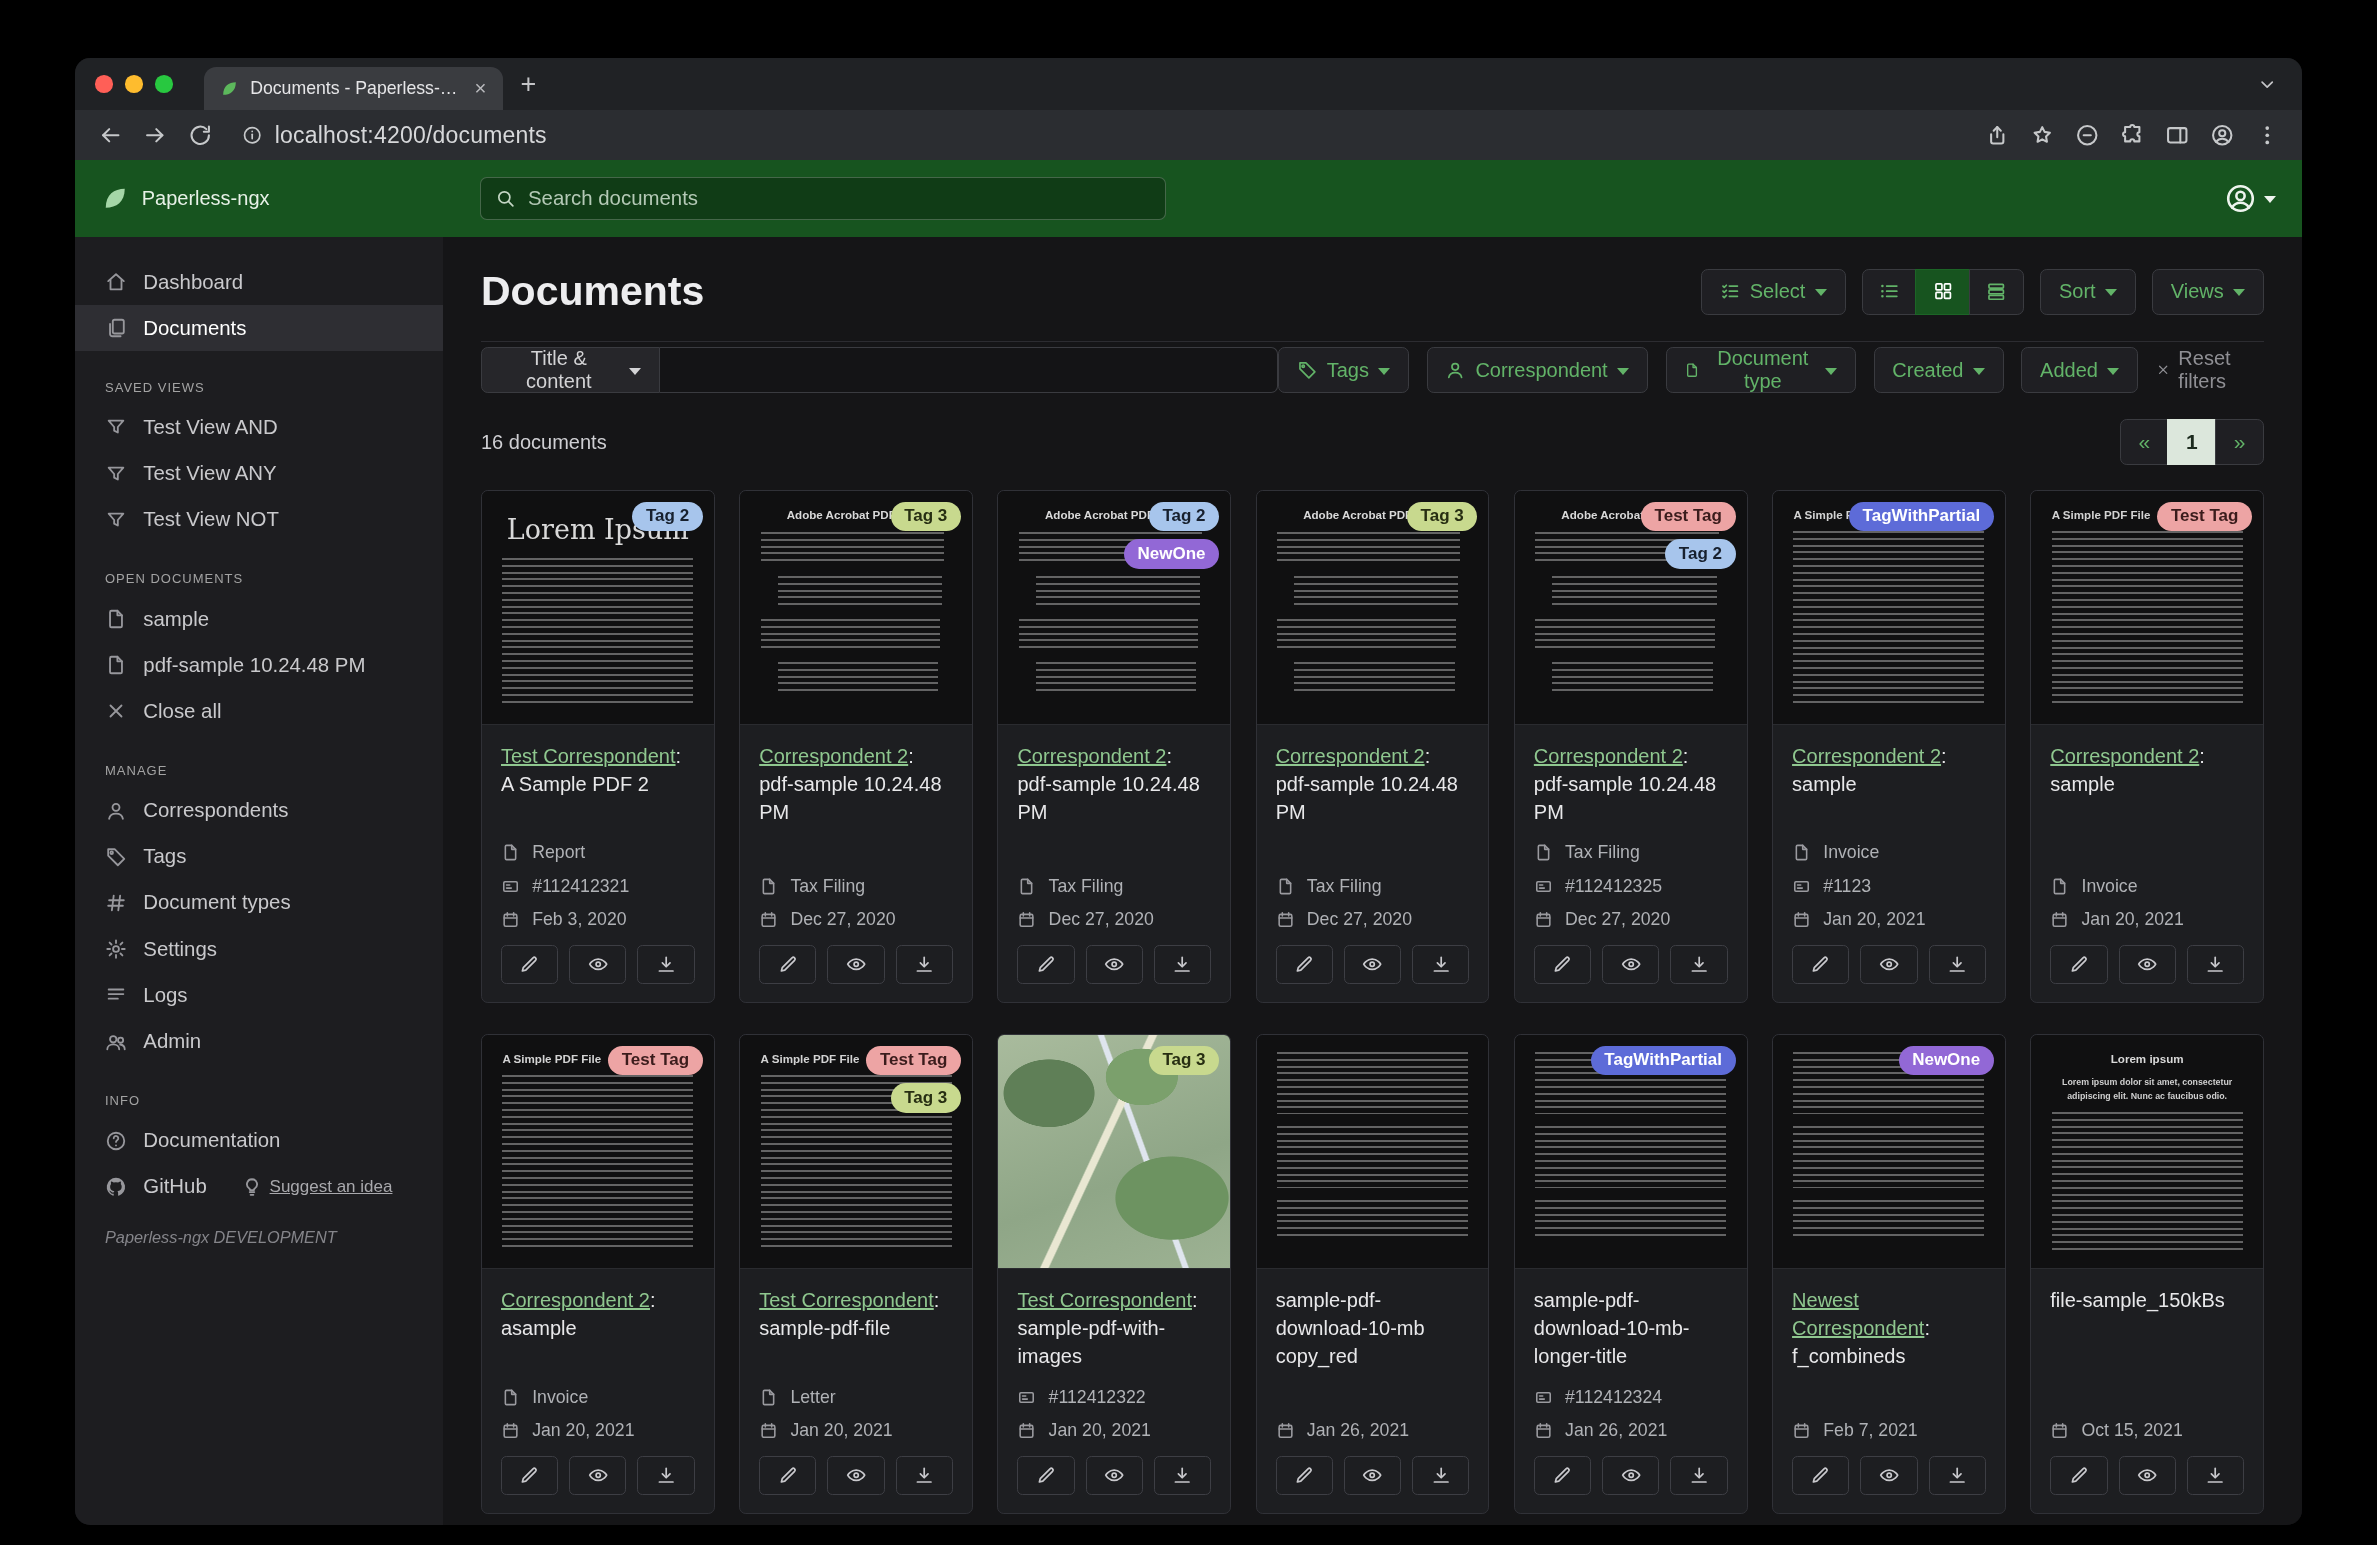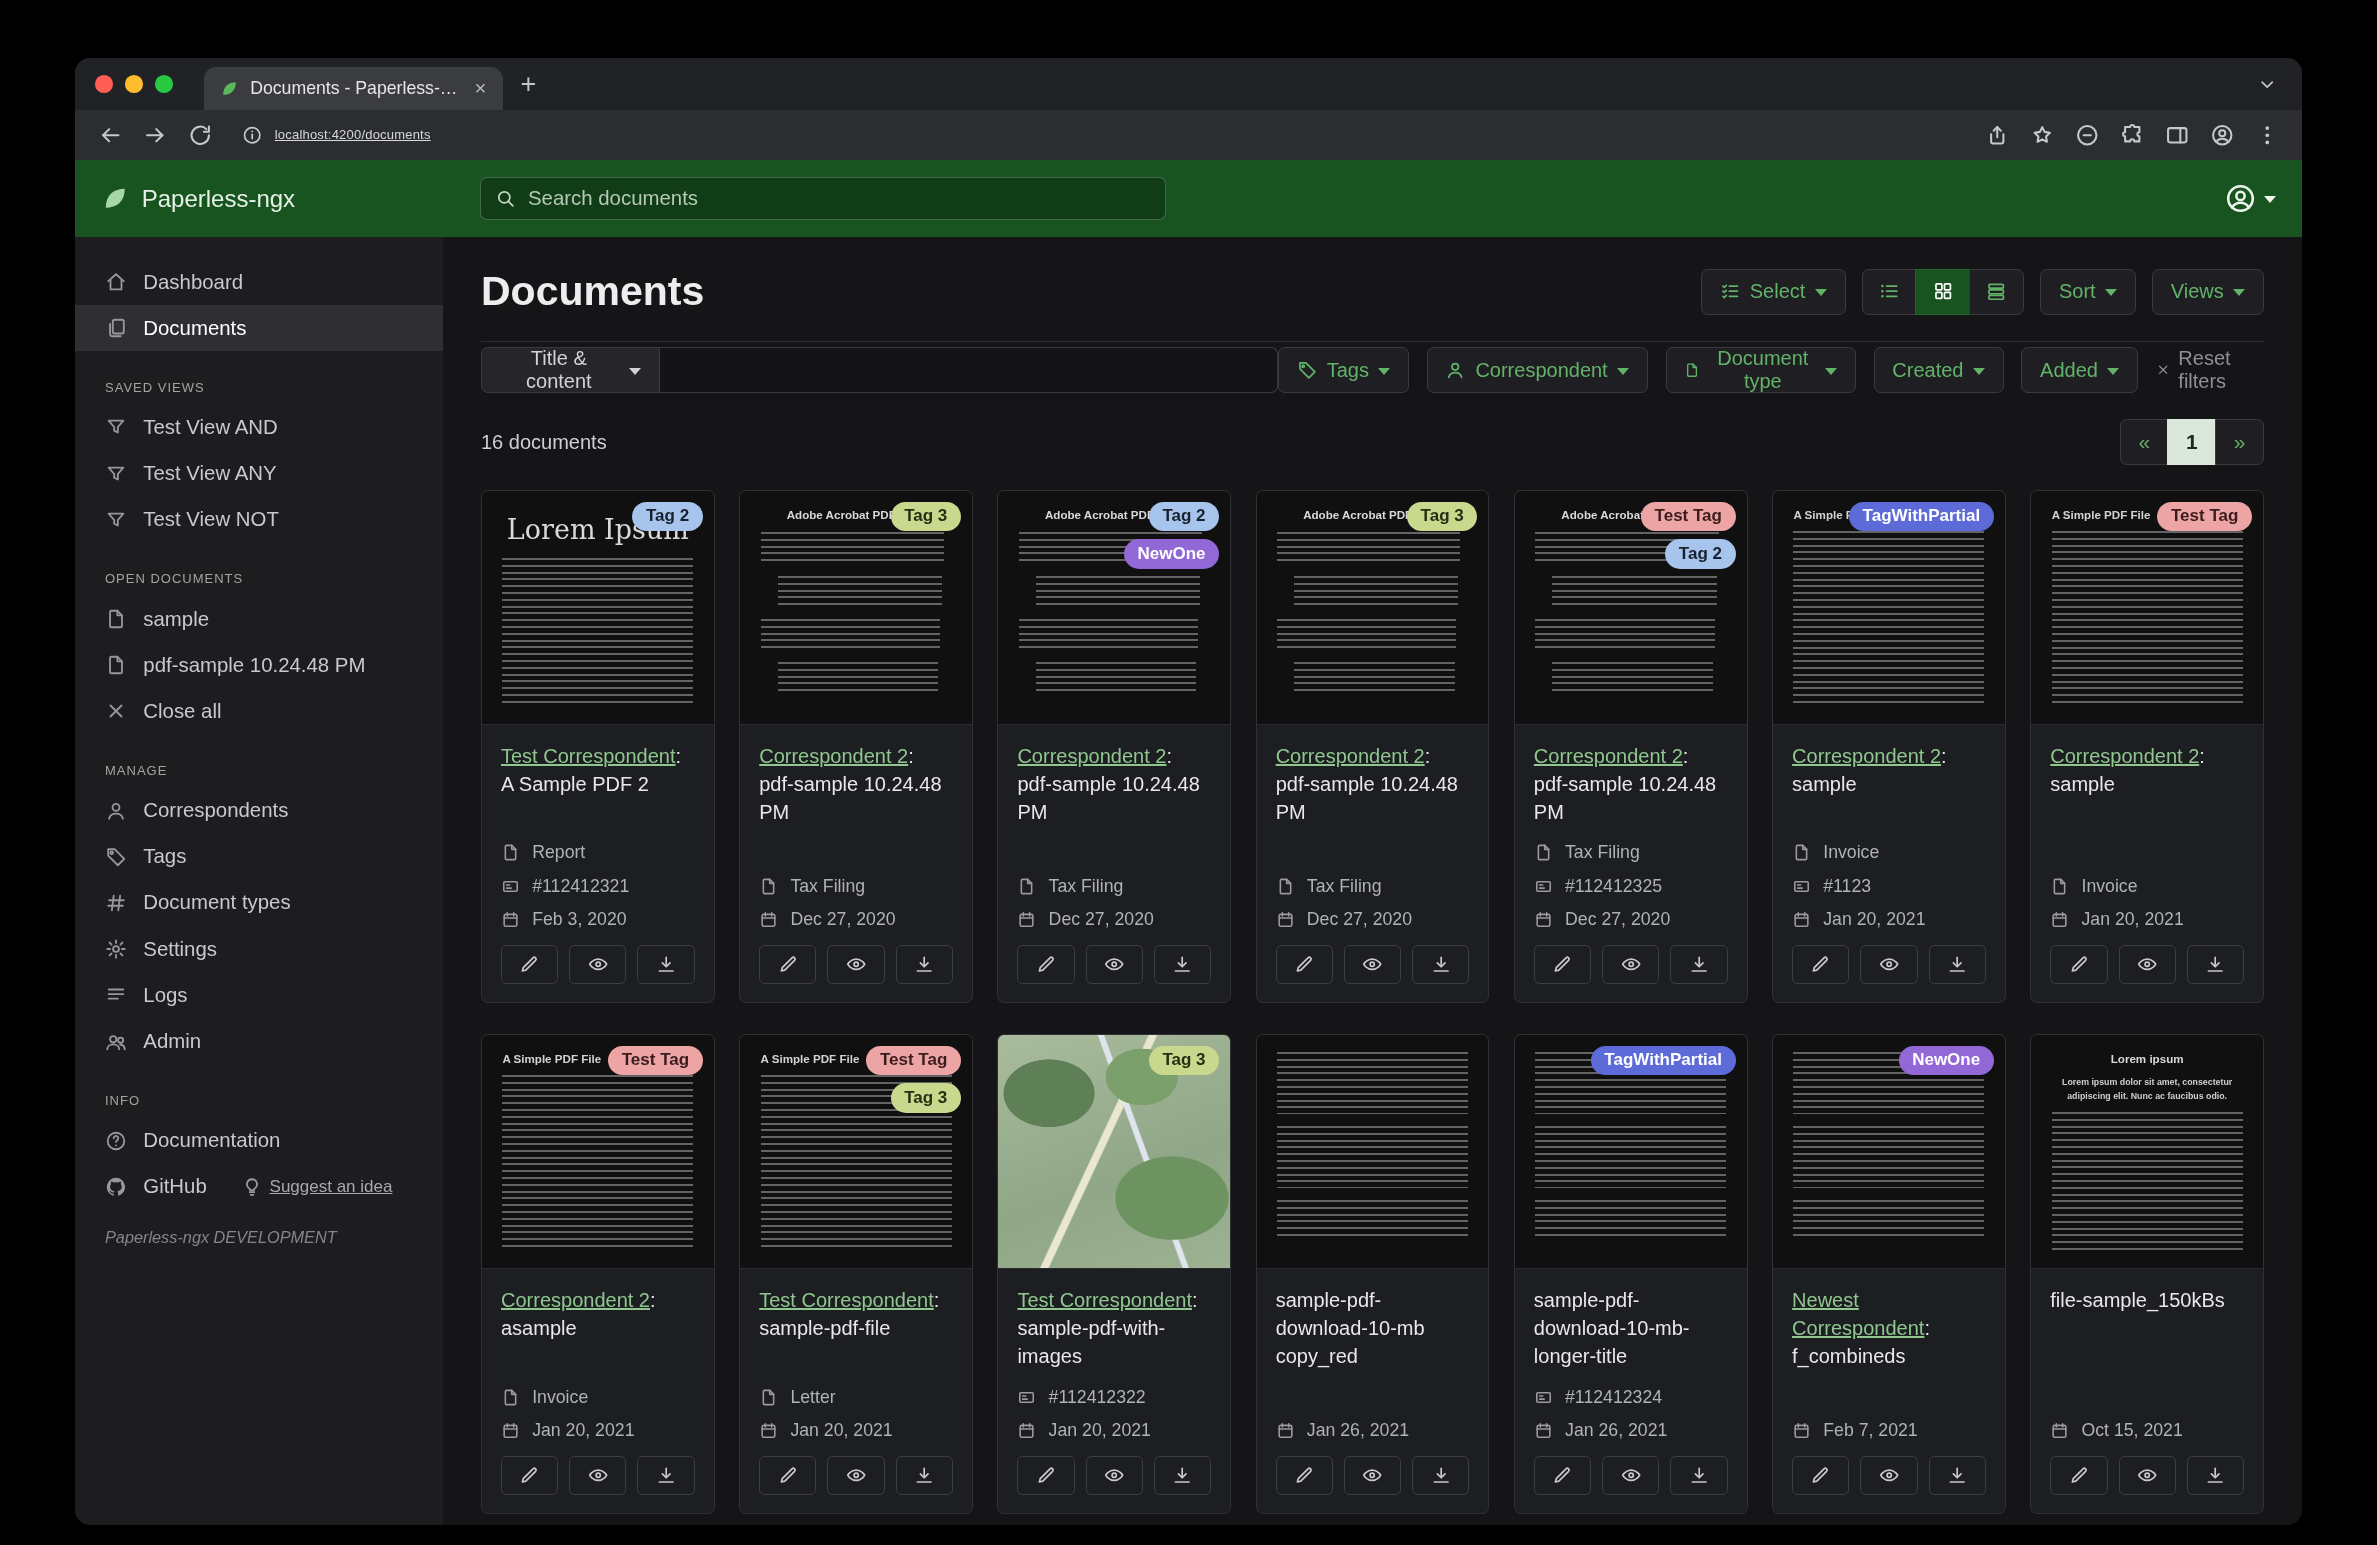--- a/index.html
+++ b/index.html
@@ -20,26 +20,26 @@
     gap:11px;padding:0 16.3px;color:#e6e6e8;}
   .tab-title{font-size:17.7px;flex:1;white-space:nowrap;overflow:hidden;text-overflow:ellipsis;}
   .tab-close{font-size:20.4px;color:#b9babd;line-height:1;}
   .newtab{align-self:center;margin-left:17.7px;font-size:27px;color:#c3c4c7;line-height:1;}
   .tab-spacer{flex:1}
   .strip-chevron{align-self:center;color:#c3c4c7;margin-right:4.1px;}
 
   .toolbar{height:50px;background:#2b2d31;display:flex;align-items:center;padding:0 23px;gap:20.4px;flex:0 0 auto;color:#c6c8ca;}
   .nav-ic{width:24.5px;height:24.5px;}
   .urlzone{flex:1;display:flex;align-items:center;gap:12.2px;padding-left:9.5px;}
-  .url{font-size:13px;color:#d7d8da;letter-spacing:0.2px;text-decoration:underline;}
+  .url{font-size:23px;color:#d7d8da;letter-spacing:0.2px;}
   .right-icons{display:flex;align-items:center;gap:20.4px;}
 
   
   .appheader{height:77px;background:#17541f;position:relative;display:flex;align-items:center;padding:0 26px;flex:0 0 auto;}
-  .brand{display:flex;align-items:center;gap:12.2px;color:#e7f1e7;font-size:24px;}
+  .brand{display:flex;align-items:center;gap:12.2px;color:#e7f1e7;font-size:20px;}
   .hsearch{position:absolute;left:405px;top:17px;width:686px;height:43px;background:rgba(0,0,0,.28);
     border:1.4px solid rgba(255,255,255,.22);border-radius:6.8px;display:flex;align-items:center;gap:11px;padding:0 13.6px;color:#c4d6c4;}
   .hsearch input{flex:1;background:transparent;border:none;outline:none;color:#dce8dc;font-size:20.4px;font-family:inherit;}
   .hsearch input::placeholder{color:#b4c9b6;}
   .useraccount{margin-left:auto;display:flex;align-items:center;gap:8.2px;color:#eef4ee;}
 
   
   .body-row{flex:1;display:flex;min-height:0;}
   .sidebar{width:368px;background:#1d1d20;padding-top:22px;flex:0 0 auto;display:flex;flex-direction:column;overflow:hidden;}
   .side-item{display:flex;align-items:center;gap:16.3px;padding:11.6px 30px;font-size:20.4px;color:#c9c9cc;cursor:default;}

